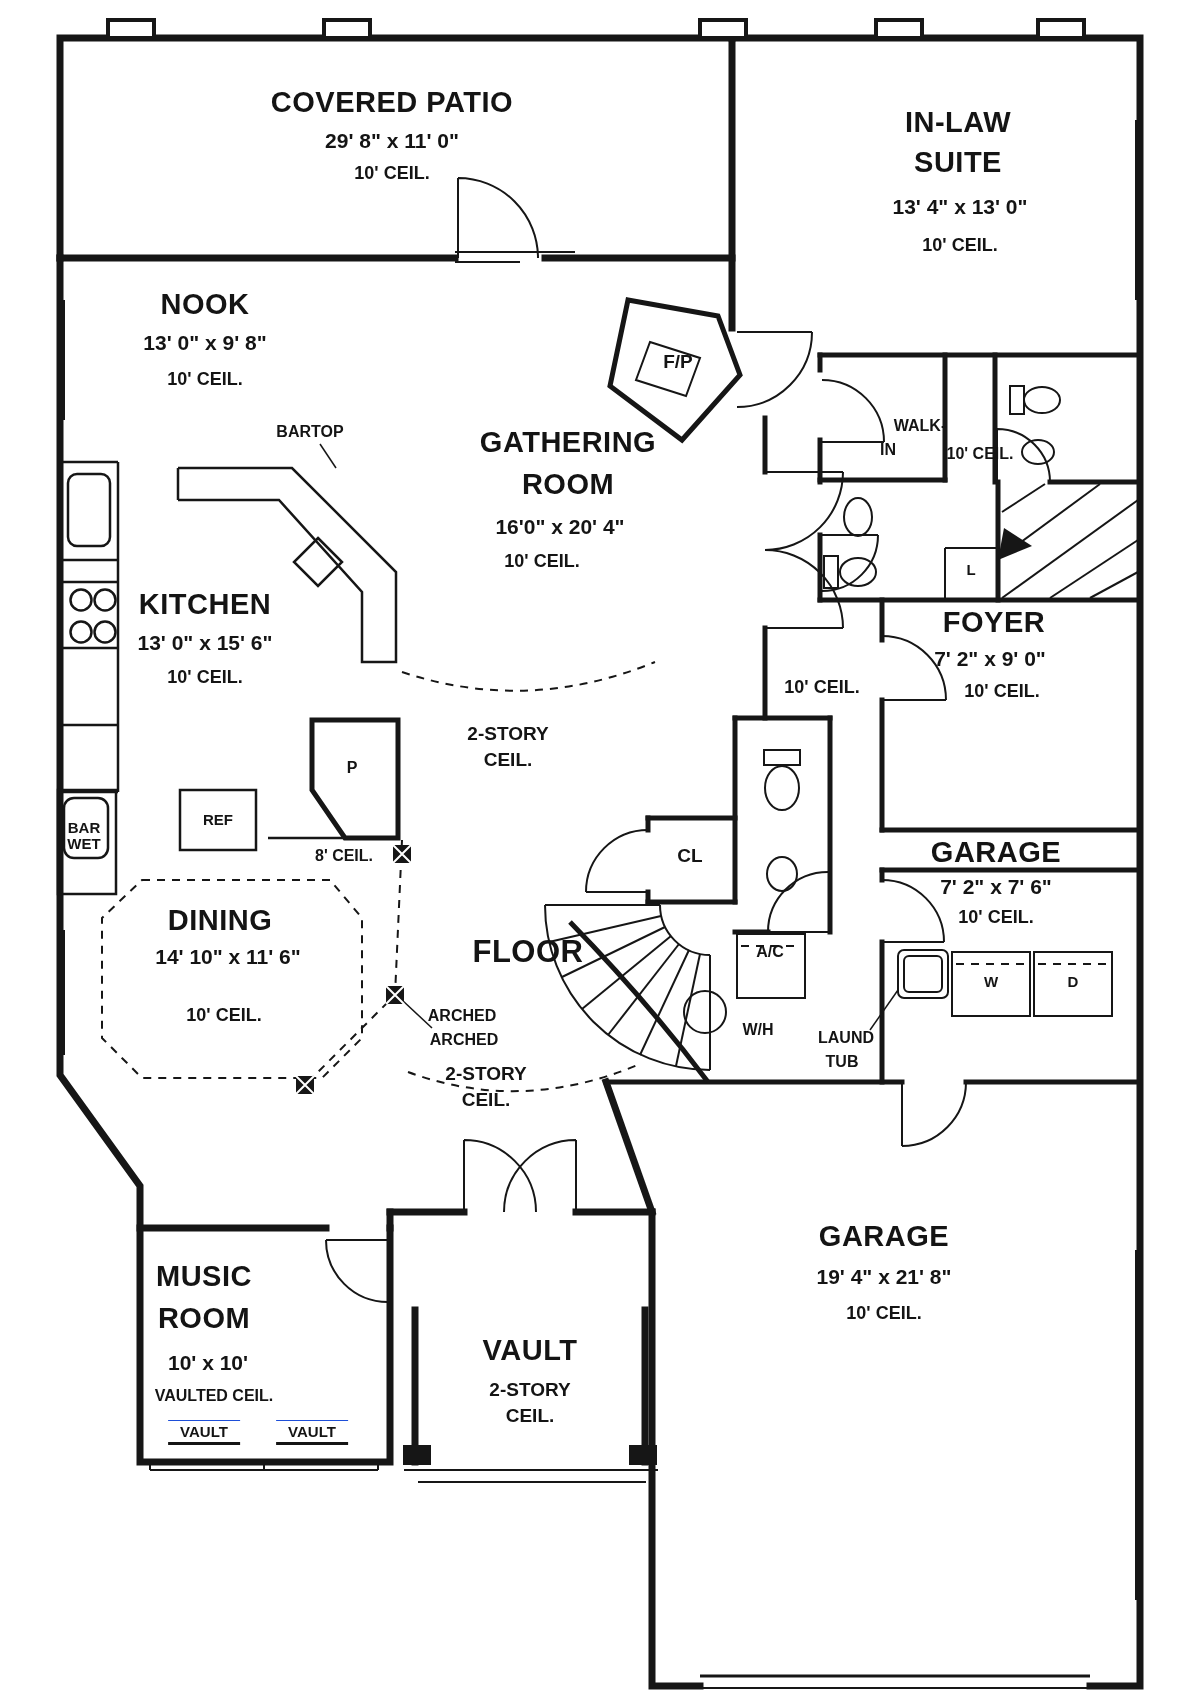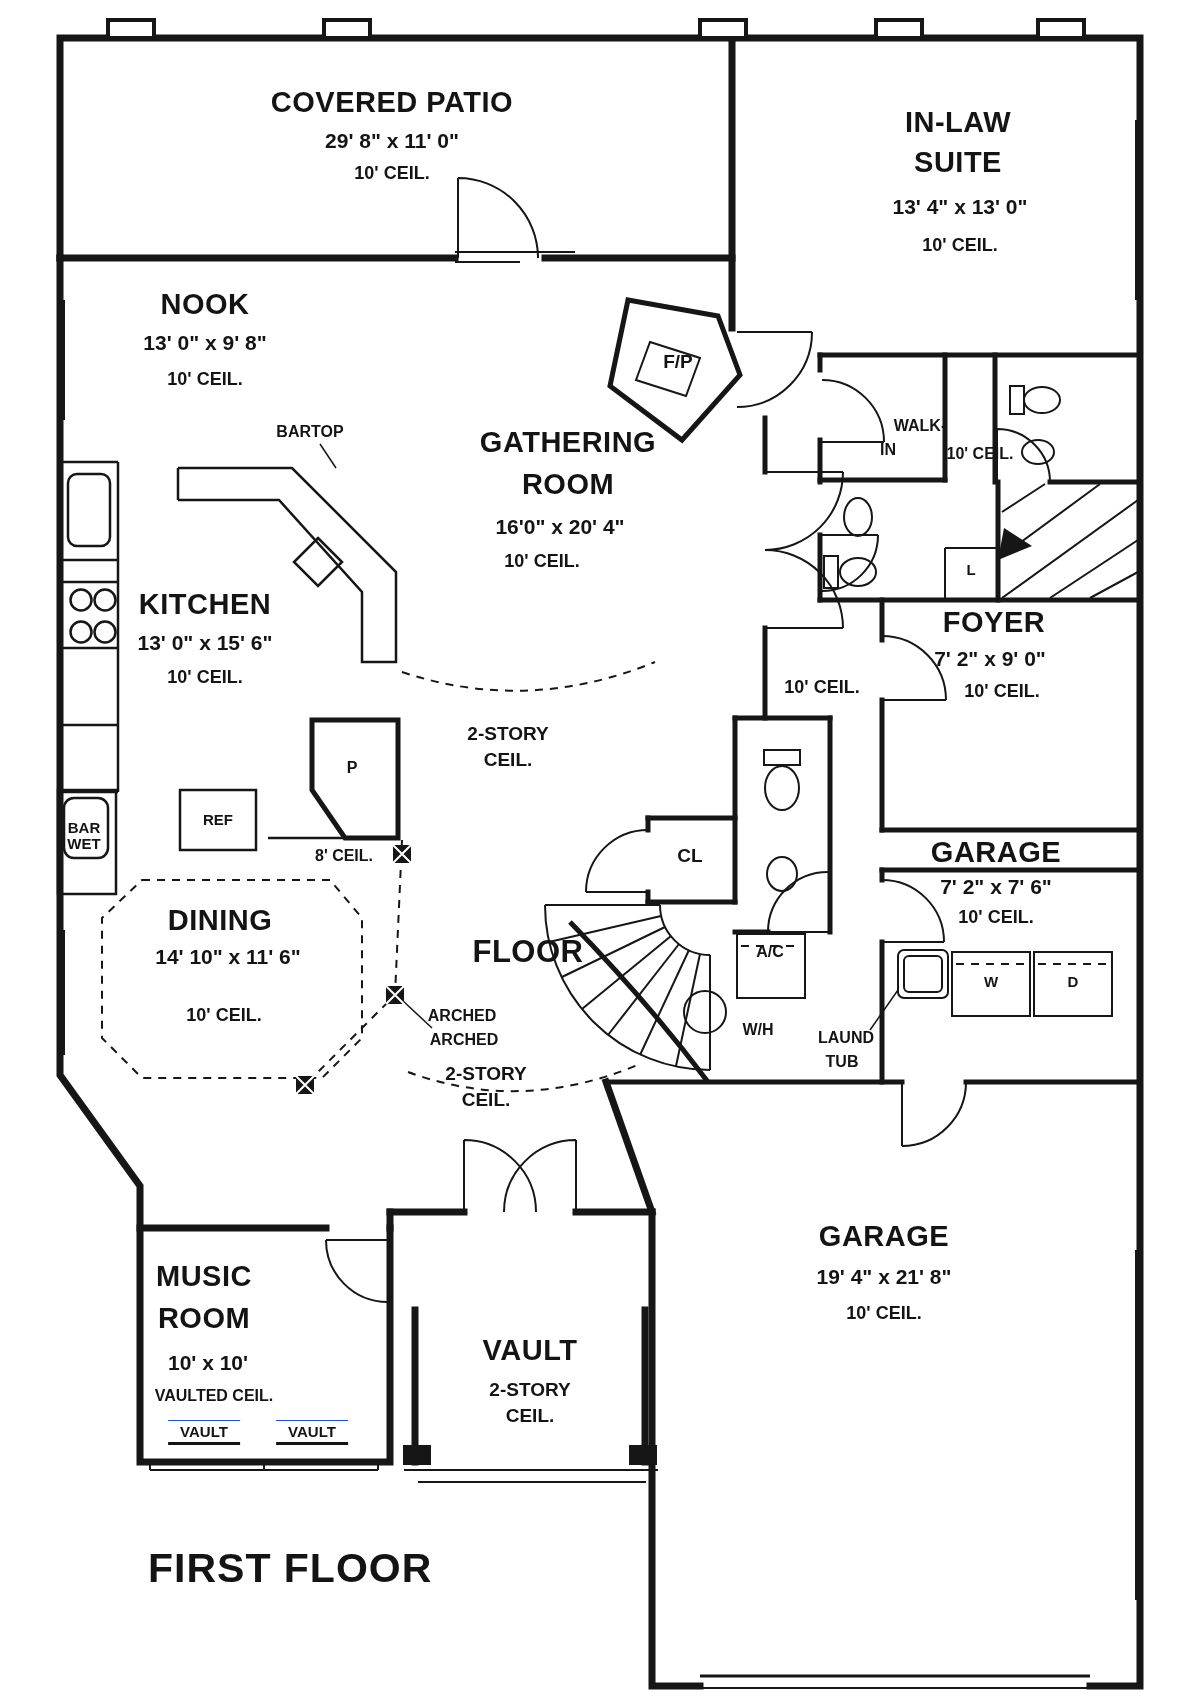--- a/index.html
+++ b/index.html
@@ -319,15 +319,14 @@
   <div class="lbl tiny vault" style="left:312px;top:1420px">VAULT</div>
 
   <div class="lbl name" style="left:530px;top:1336px">VAULT</div>
   <div class="lbl mid" style="left:530px;top:1380px">2-STORY</div>
   <div class="lbl mid" style="left:530px;top:1406px">CEIL.</div>
 
   <div class="lbl name" style="left:884px;top:1222px">GARAGE</div>
   <div class="lbl dims" style="left:884px;top:1266px">19' 4" x 21' 8"</div>
   <div class="lbl ceil" style="left:884px;top:1304px">10' CEIL.</div>
 
-  <div class="title" style="left:148px;top:1545px">FIRST FLOOR</div>
 
 </div>
 
 </body></html>

